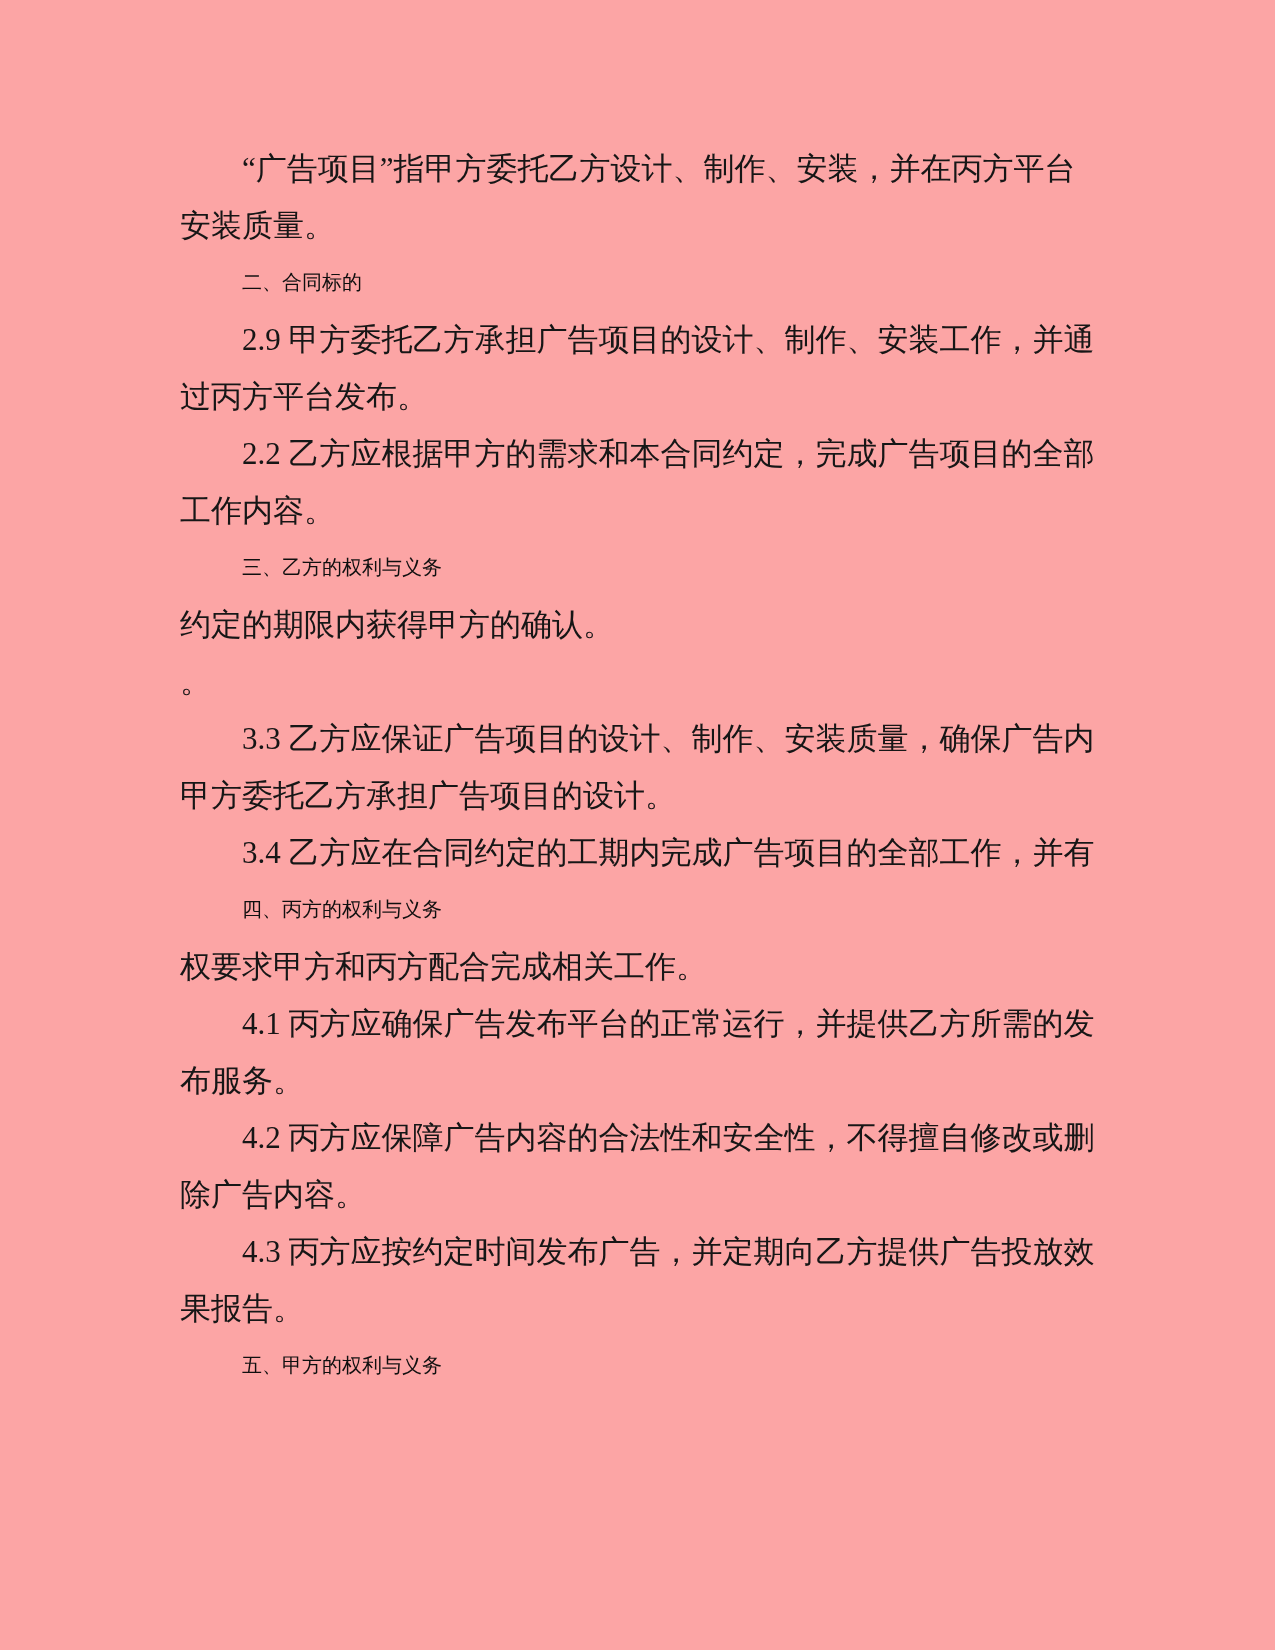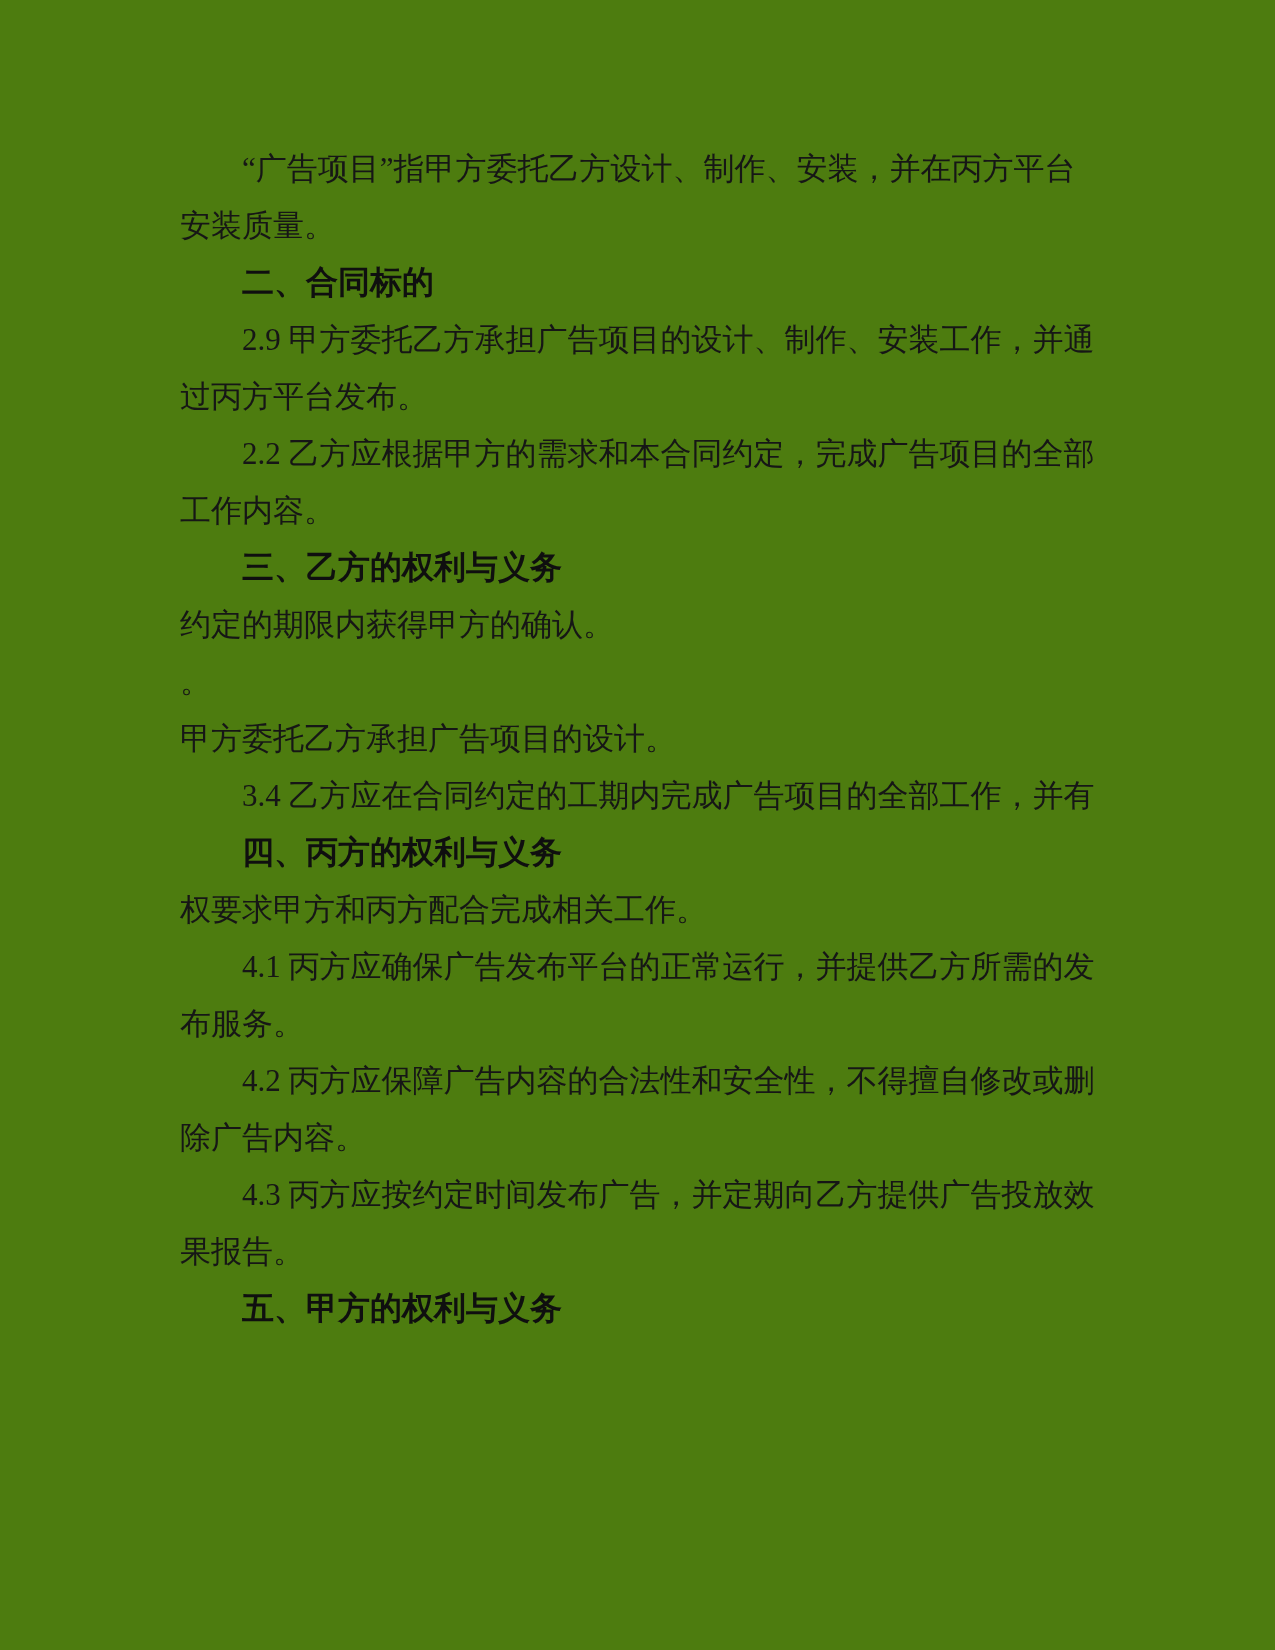--- a/index.html
+++ b/index.html
@@ -12,21 +12,21 @@
     background: #ffffff;
     position: relative;
     overflow: hidden;
   }
   .page {
     position: absolute;
     left: 0;
     top: 0;
     width: 1275px;
     height: 1650px;
-    background: #4d7c0f;
+    background: #fca5a5;
   }
   .doc {
     position: absolute;
     left: 180px;
     top: 140px;
     width: 882px;
   }
   .line {
     height: 57px;
     line-height: 57px;
@@ -38,40 +38,41 @@
   .line.indent {
     padding-left: 62px;
   }
   .line.justify {
     text-align: justify;
     text-align-last: justify;
     text-justify: inter-character;
   }
   .line.heading {
     font-family: "Liberation Sans", "DejaVu Sans", sans-serif;
-    font-weight: 700;
-    font-size: 32px;
+    font-weight: 400;
+    font-size: 20px;
     color: #0f0f0f;
   }
 </style>
 </head>
 <body>
 
 <div class="page">
   <div class="doc">
       <div class="line body indent justify">“广告项目”指甲方委托乙方设计、制作、安装，并在丙方平台</div>
       <div class="line body">安装质量。</div>
       <div class="line heading indent">二、合同标的</div>
       <div class="line body indent justify">2.9 甲方委托乙方承担广告项目的设计、制作、安装工作，并通</div>
       <div class="line body">过丙方平台发布。</div>
       <div class="line body indent justify">2.2 乙方应根据甲方的需求和本合同约定，完成广告项目的全部</div>
       <div class="line body">工作内容。</div>
       <div class="line heading indent">三、乙方的权利与义务</div>
       <div class="line body">约定的期限内获得甲方的确认。</div>
       <div class="line body">。</div>
+      <div class="line body indent justify">3.3 乙方应保证广告项目的设计、制作、安装质量，确保广告内</div>
       <div class="line body">甲方委托乙方承担广告项目的设计。</div>
       <div class="line body indent justify">3.4 乙方应在合同约定的工期内完成广告项目的全部工作，并有</div>
       <div class="line heading indent">四、丙方的权利与义务</div>
       <div class="line body">权要求甲方和丙方配合完成相关工作。</div>
       <div class="line body indent justify">4.1 丙方应确保广告发布平台的正常运行，并提供乙方所需的发</div>
       <div class="line body">布服务。</div>
       <div class="line body indent justify">4.2 丙方应保障广告内容的合法性和安全性，不得擅自修改或删</div>
       <div class="line body">除广告内容。</div>
       <div class="line body indent justify">4.3 丙方应按约定时间发布广告，并定期向乙方提供广告投放效</div>
       <div class="line body">果报告。</div>

